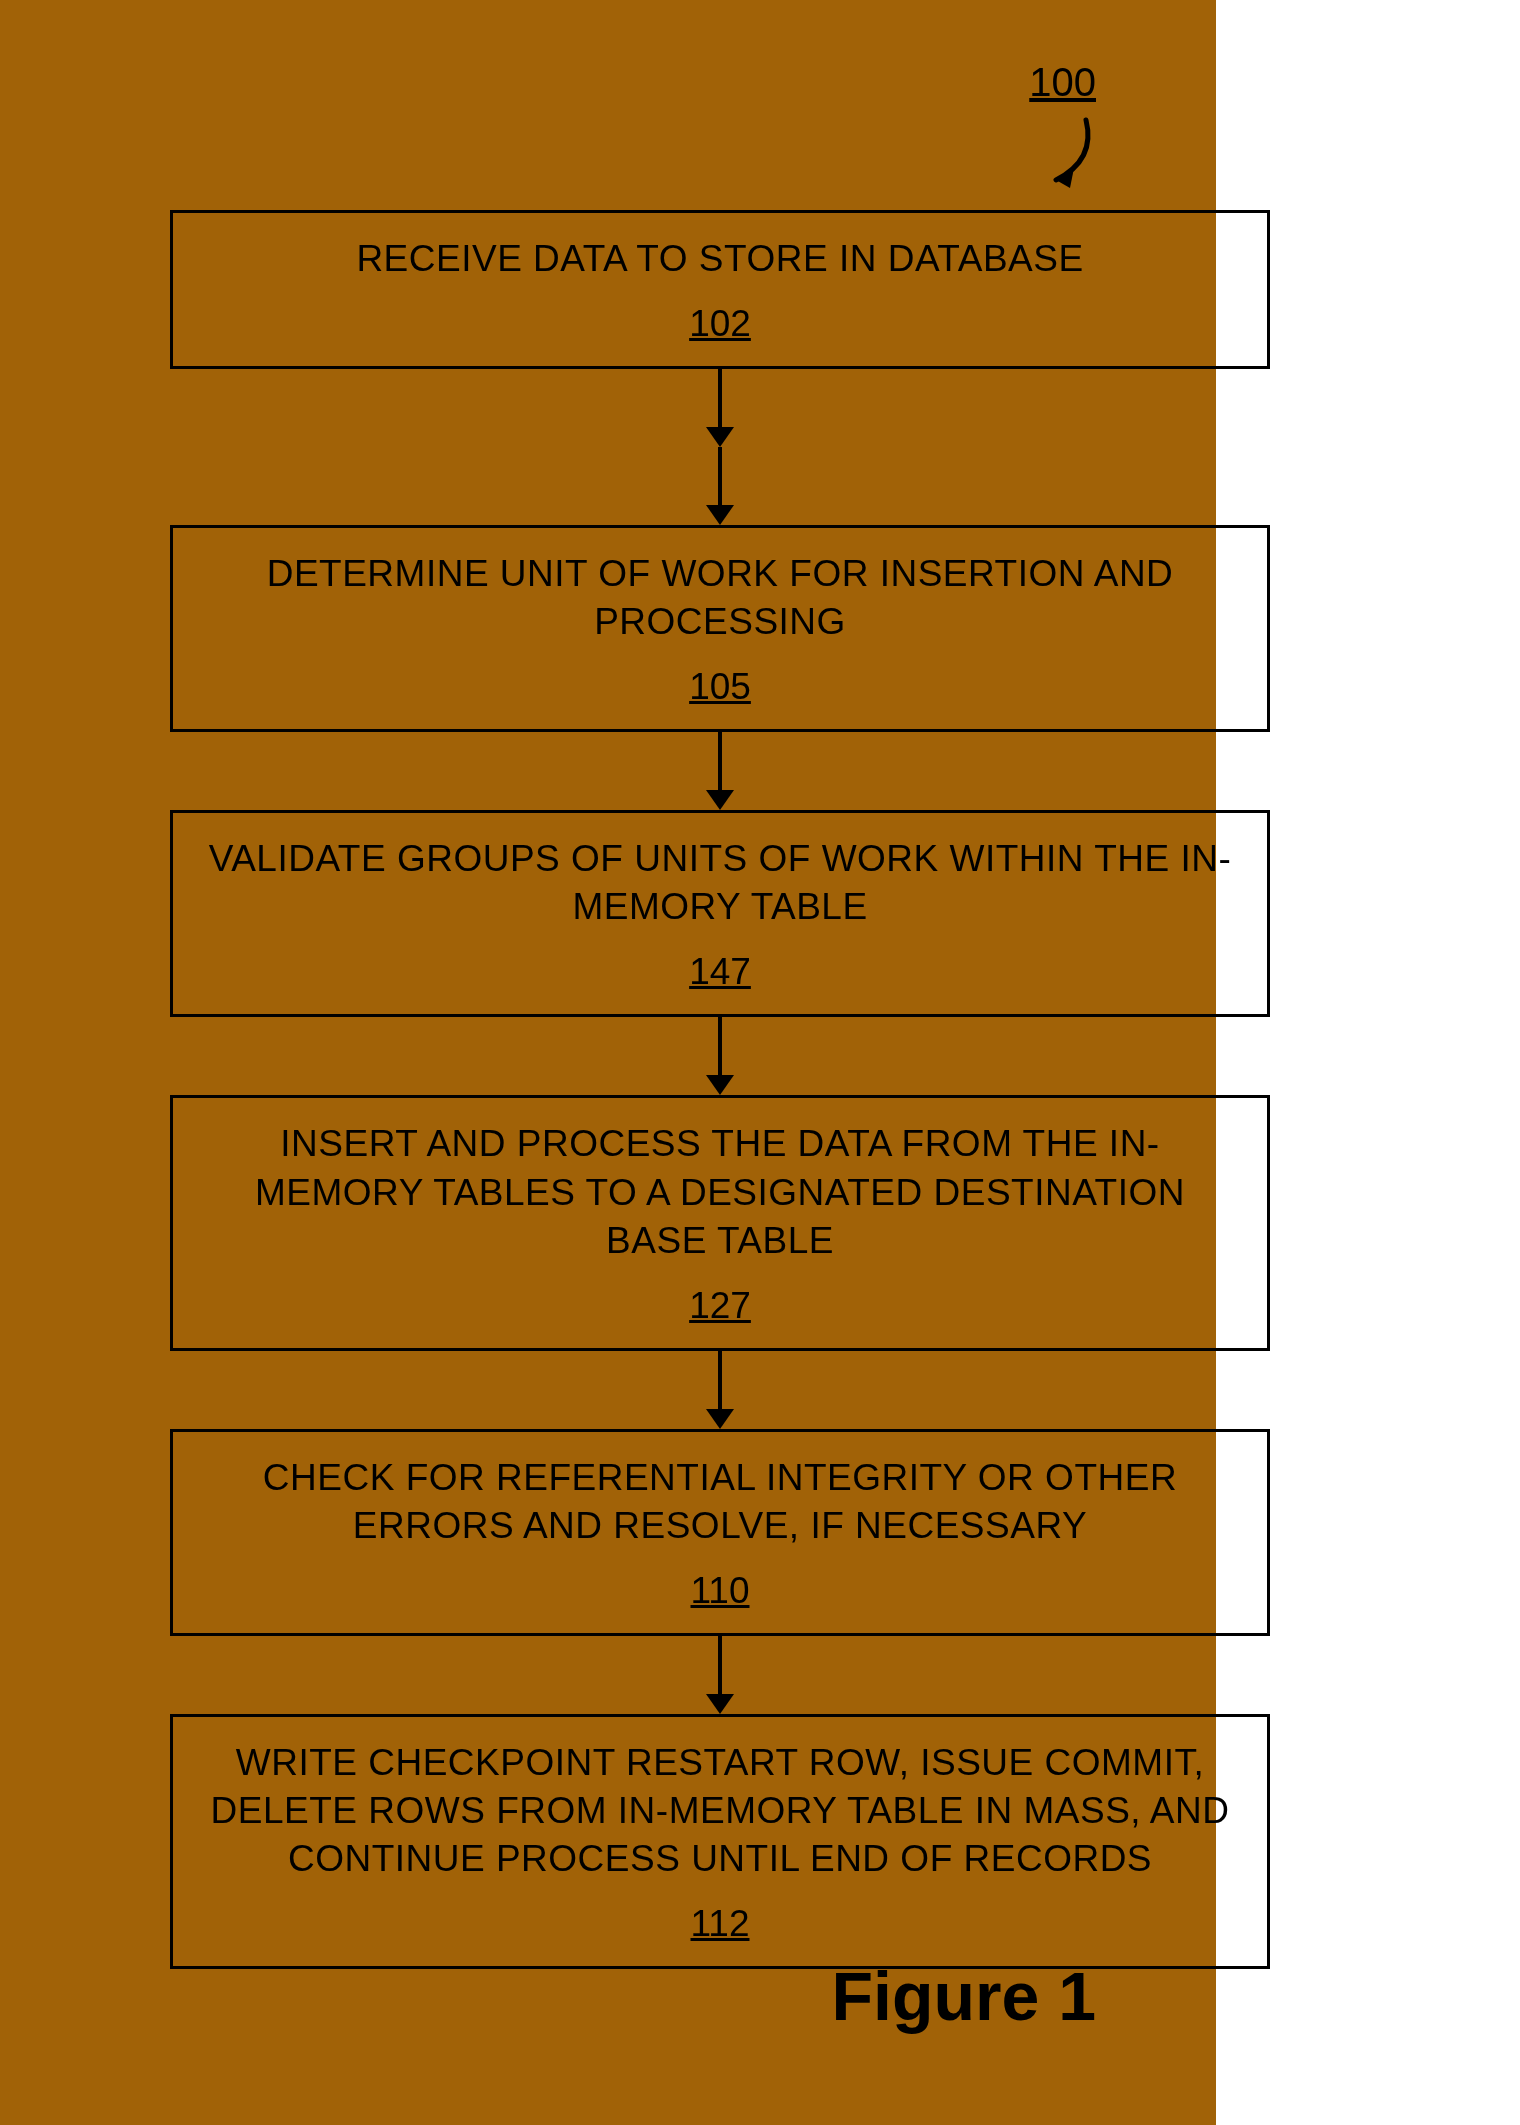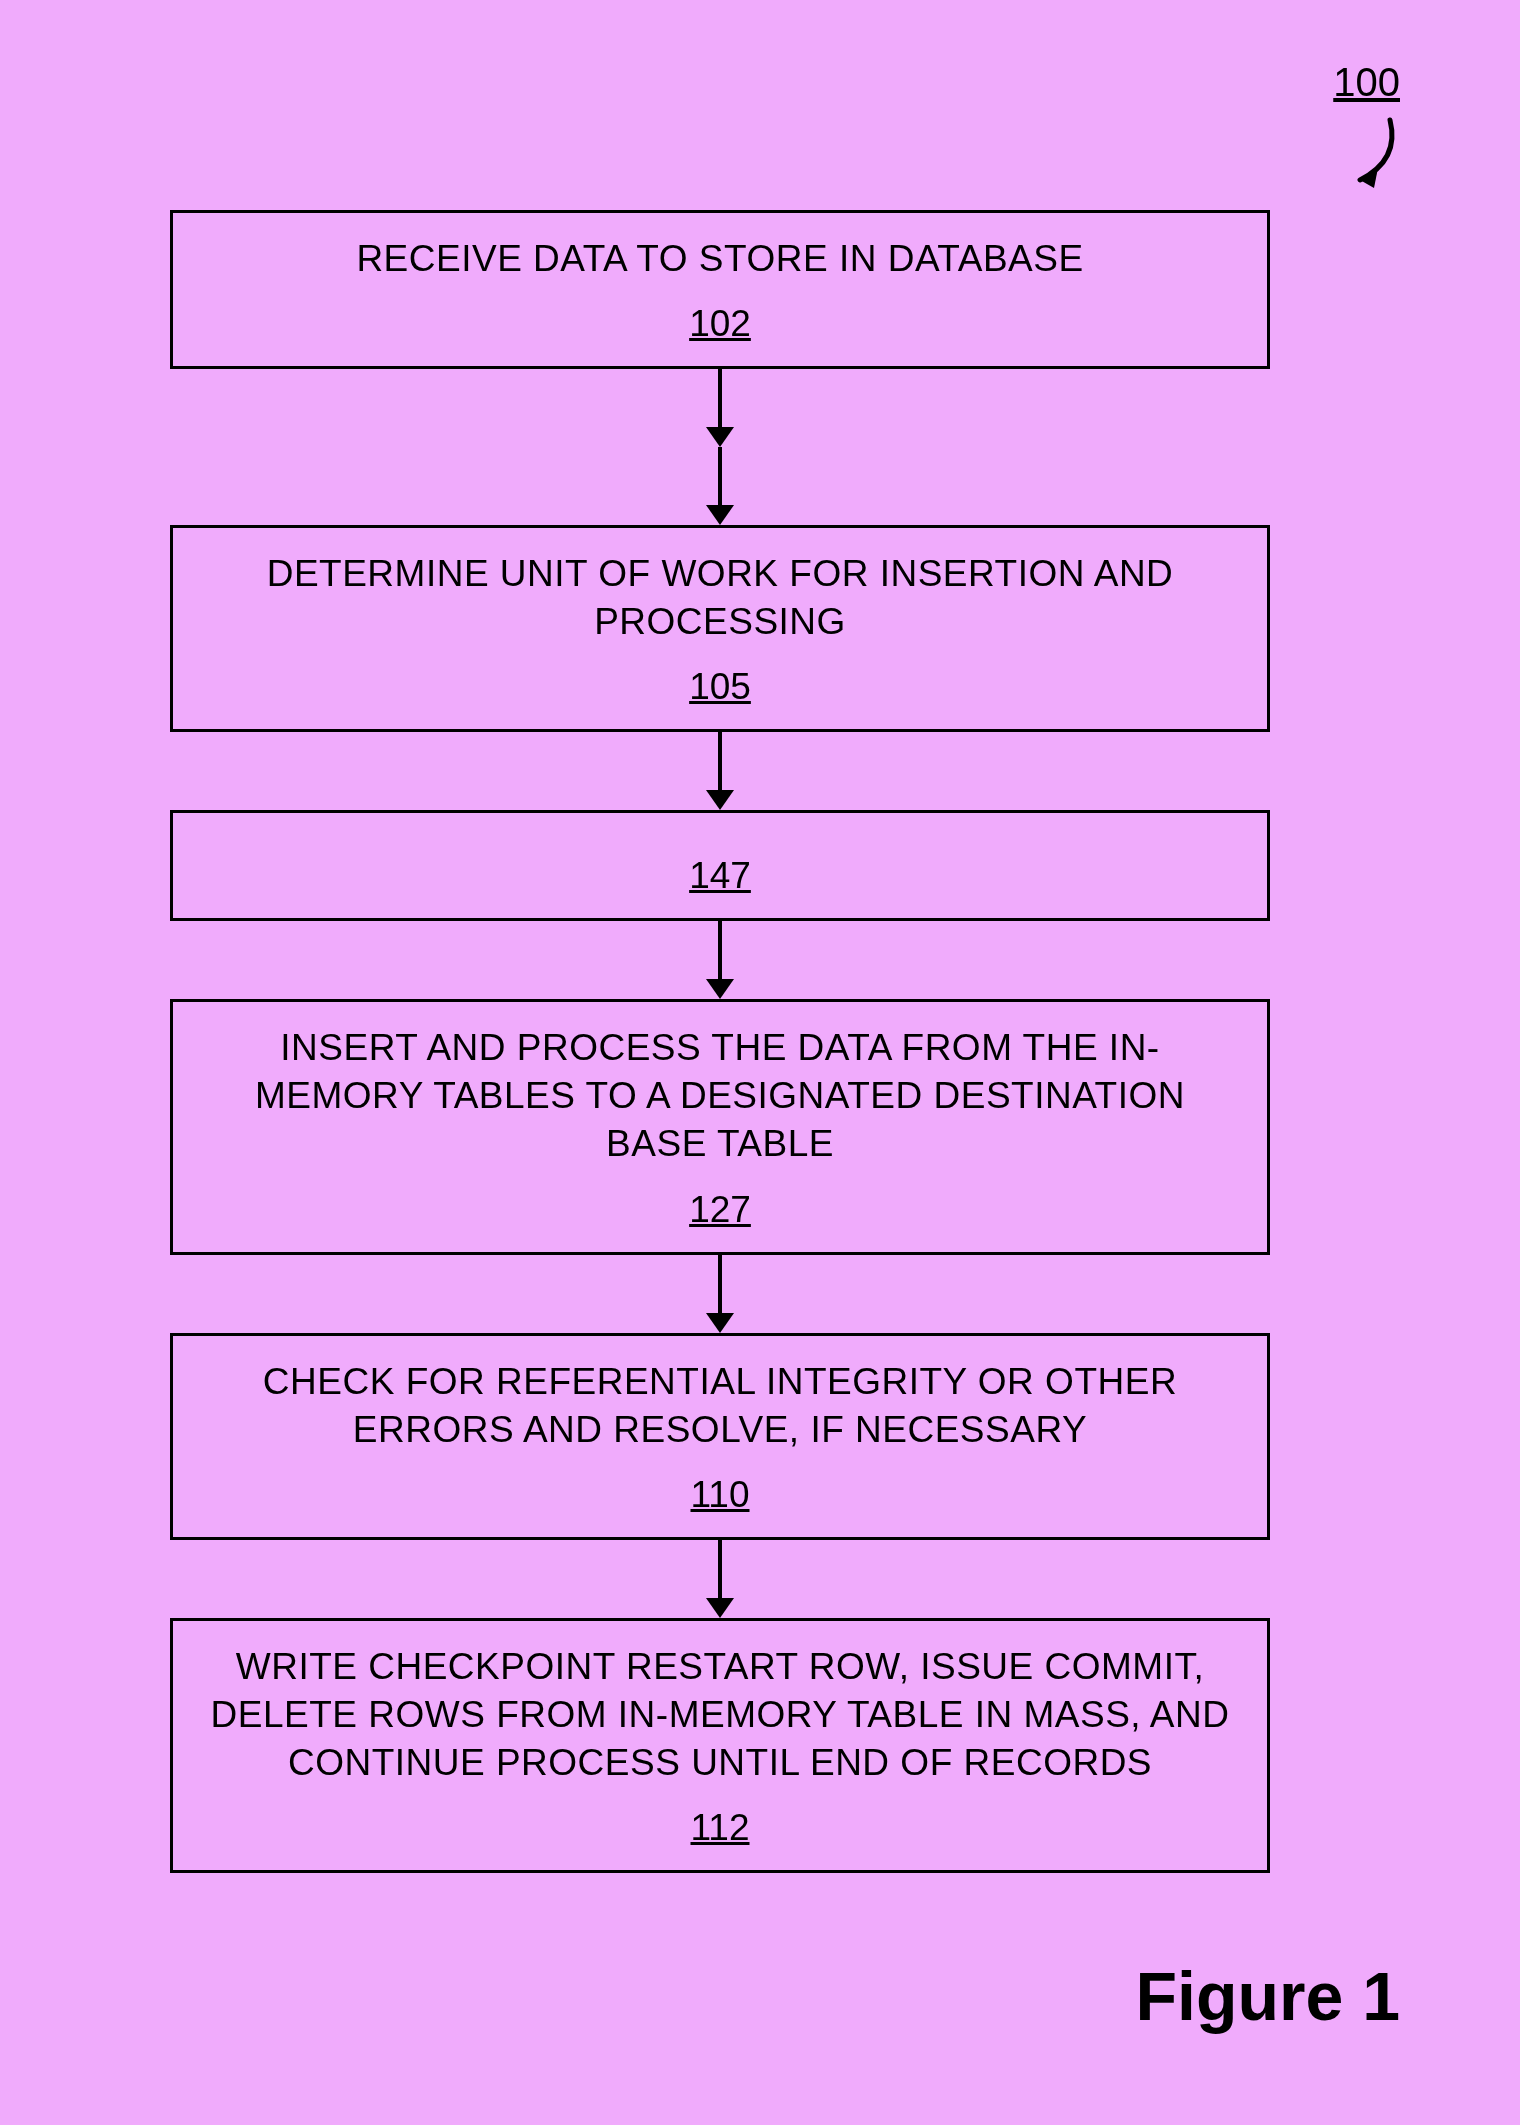--- a/index.html
+++ b/index.html
@@ -4,23 +4,23 @@
 <style>
   html, body {
     margin: 0;
     padding: 0;
     background: #ffffff;
     font-family: Arial, Helvetica, sans-serif;
     color: #000000;
   }
   .page {
     position: relative;
-    width: 1520px;
+    width: 1216px;
     height: 2125px;
-    background: #f0abfc;
+    background: #a16207;
   }
   .diagram-label {
     position: absolute;
     top: 60px;
     right: 120px;
     font-size: 40px;
     text-decoration: underline;
   }
   .curved-arrow {
     position: absolute;
@@ -118,20 +118,21 @@
     <div class="box">
       <div class="box-text">DETERMINE UNIT OF WORK FOR INSERTION AND PROCESSING</div>
       <div class="box-ref">105</div>
     </div>
     <div class="connector">
       <div class="connector-line"></div>
       <div class="connector-head"></div>
     </div>
 
     <div class="box">
+      <div class="box-text">VALIDATE GROUPS OF UNITS OF WORK WITHIN THE IN-MEMORY TABLE</div>
       <div class="box-ref">147</div>
     </div>
     <div class="connector">
       <div class="connector-line"></div>
       <div class="connector-head"></div>
     </div>
 
     <div class="box">
       <div class="box-text">INSERT AND PROCESS THE DATA FROM THE IN-MEMORY TABLES TO A DESIGNATED DESTINATION BASE TABLE</div>
       <div class="box-ref">127</div>

